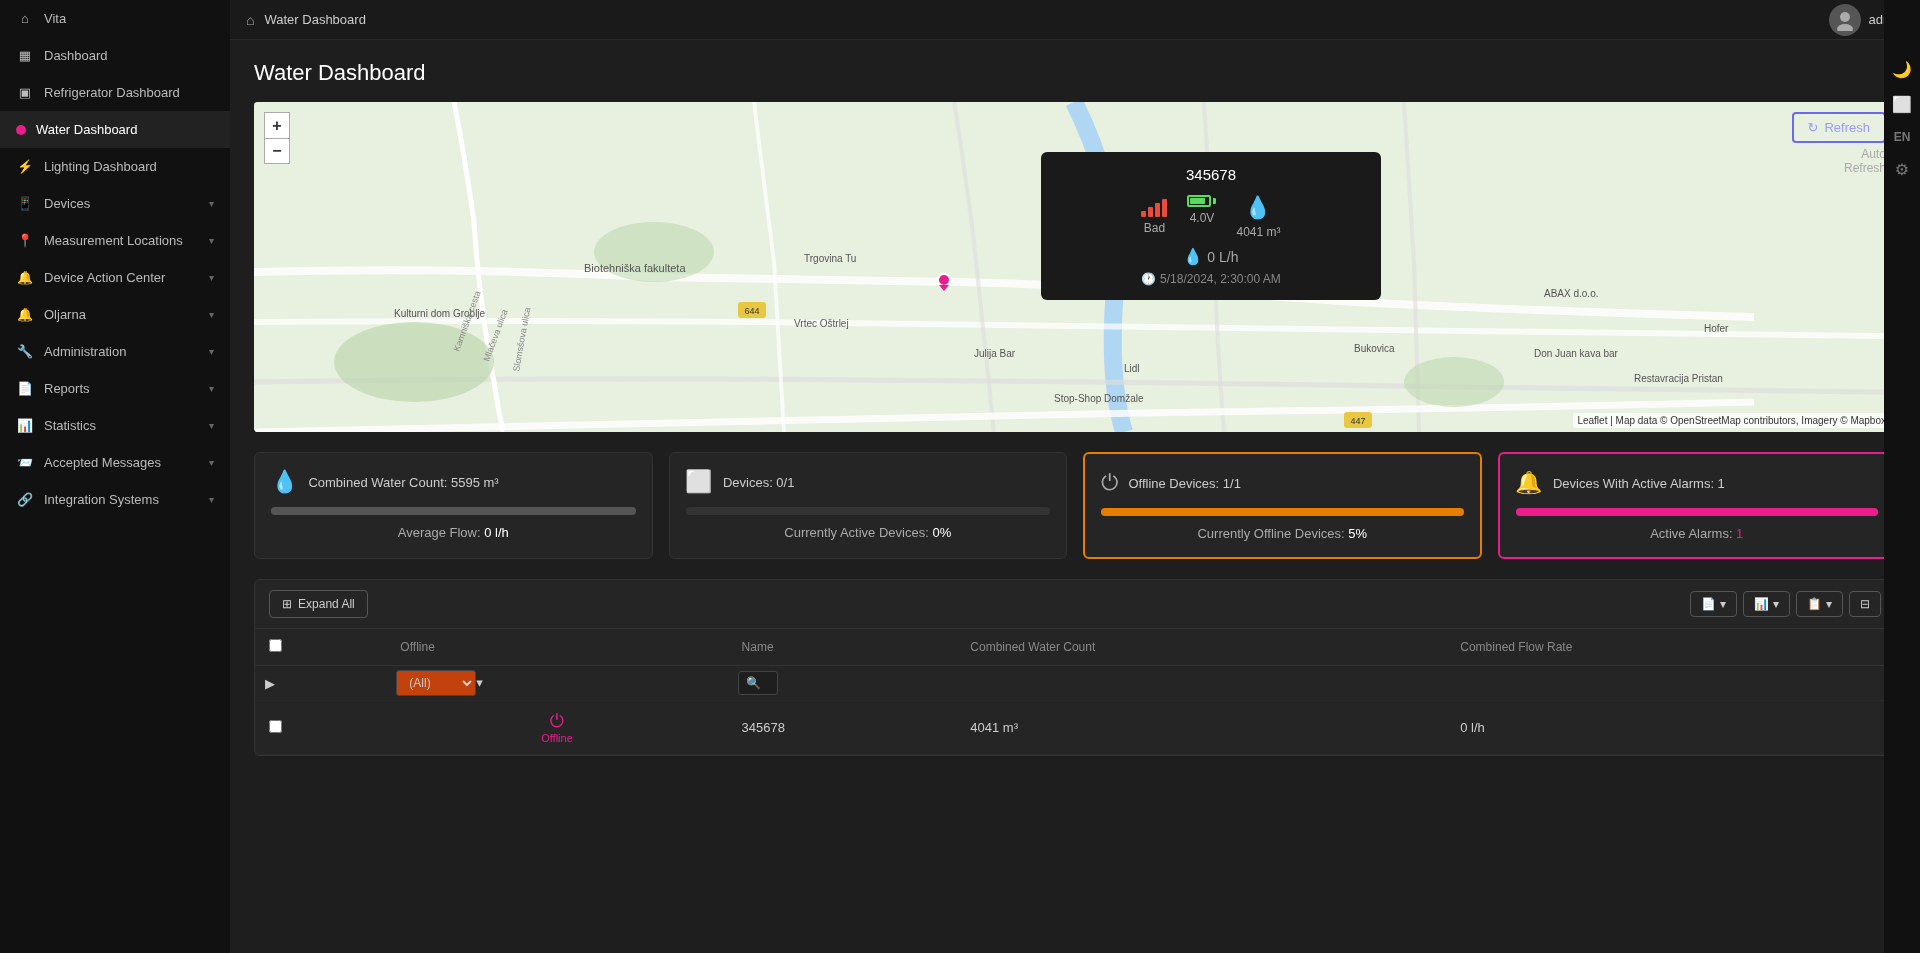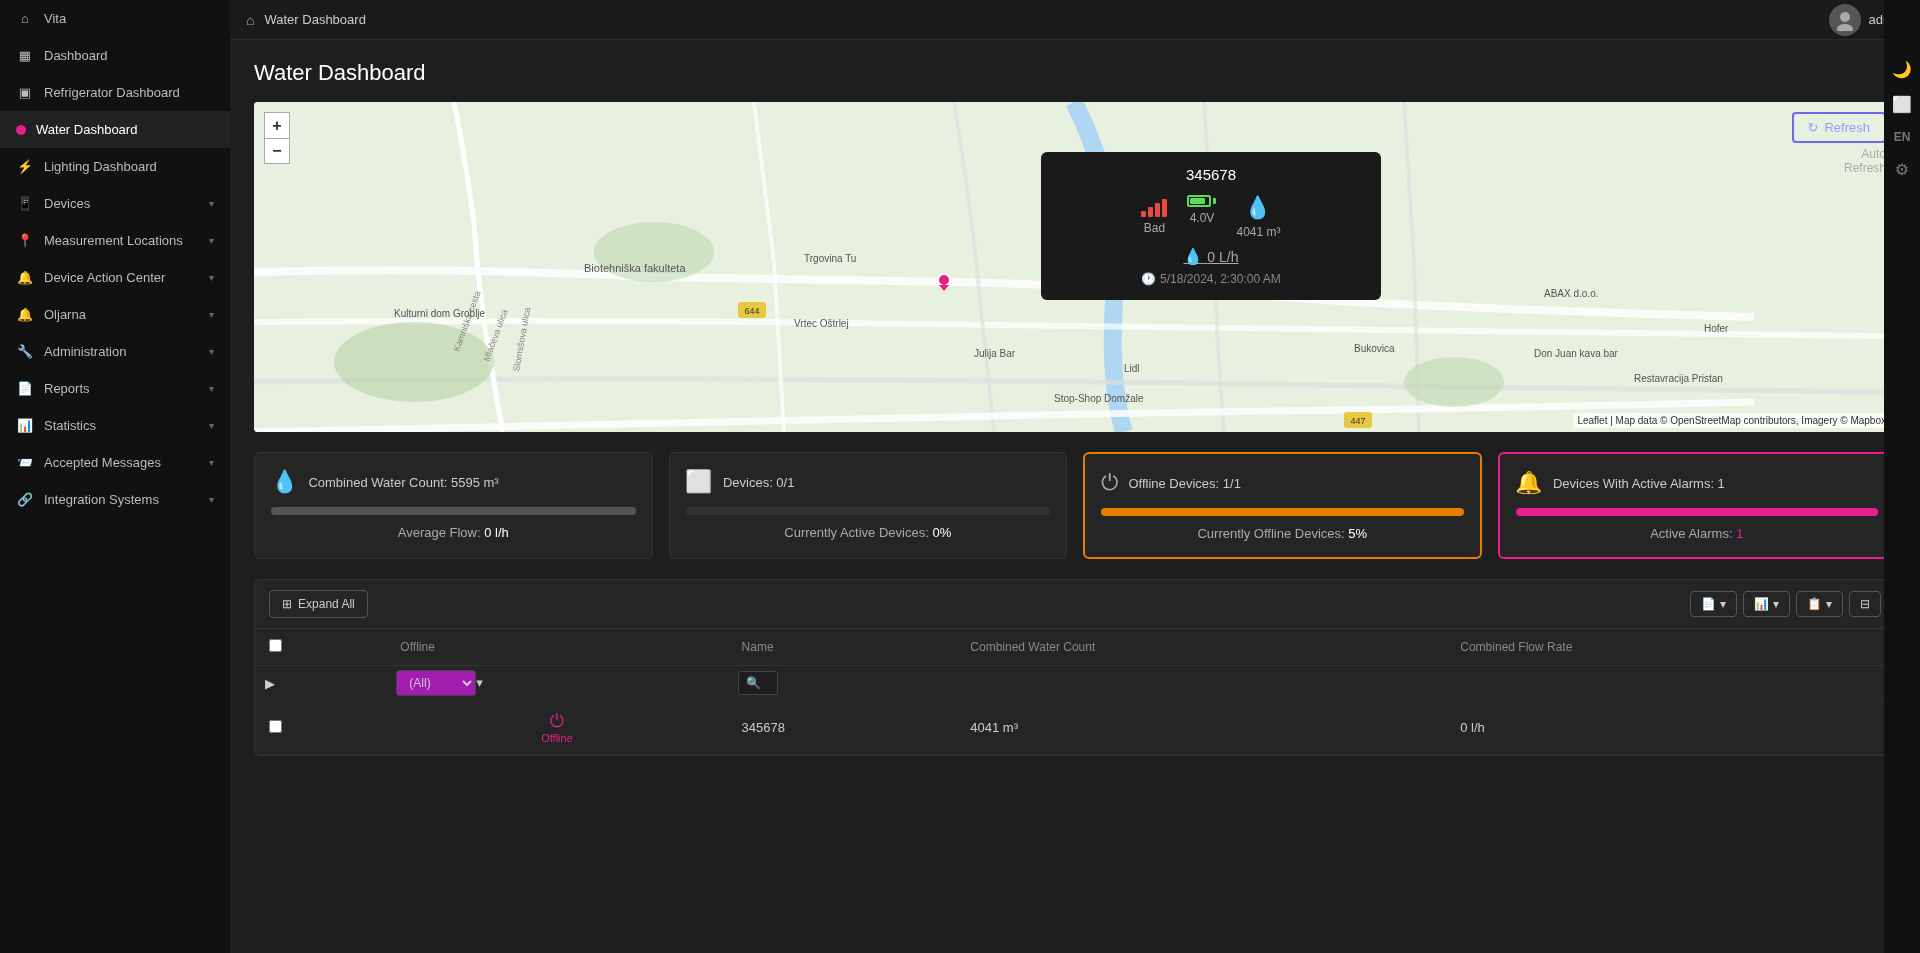--- a/index.html
+++ b/index.html
@@ -37,21 +37,21 @@
     #map-attribution { position: absolute; bottom: 4px; right: 6px; font-size: 10px; color: #333; background: rgba(255,255,255,0.7); padding: 2px 4px; border-radius: 2px; }
     #map-zoom { position: absolute; top: 10px; left: 10px; display: flex; flex-direction: column; }
     .zoom-btn { width: 26px; height: 26px; background: #fff; border: 1px solid #aaa; cursor: pointer; font-size: 16px; font-weight: bold; color: #333; display: flex; align-items: center; justify-content: center; line-height: 1; }
     .zoom-btn:first-child { border-bottom: none; }
 
     
     #map-popup { position: absolute; top: 50px; left: 50%; transform: translateX(-10%); background: #1a1a1a; border-radius: 6px; padding: 14px 20px; min-width: 340px; z-index: 10; color: #ccc; }
     #popup-title { text-align: center; font-size: 15px; color: #fff; margin-bottom: 12px; }
     #popup-metrics { display: flex; gap: 20px; align-items: flex-start; justify-content: center; margin-bottom: 8px; }
     .popup-metric { display: flex; flex-direction: column; align-items: center; gap: 4px; font-size: 12px; color: #aaa; }
-    #popup-flow { text-align: center; font-size: 14px; color: #aaa; margin-bottom: 6px; text-decoration: underline; }
+    #popup-flow { text-align: center; font-size: 14px; color: #aaa; margin-bottom: 6px; }
     #popup-time { text-align: center; font-size: 12px; color: #888; display: flex; align-items: center; justify-content: center; gap: 4px; }
 
     
     #refresh-area { position: absolute; top: 10px; right: 10px; display: flex; flex-direction: column; align-items: flex-end; gap: 4px; }
     #refresh-btn { background: transparent; border: 2px solid #6a6af0; color: #9a9aff; padding: 6px 14px; border-radius: 4px; cursor: pointer; font-size: 13px; display: flex; align-items: center; gap: 6px; }
     #auto-refresh-label { color: #aaa; font-size: 12px; text-align: right; }
 
     
     #stats-row { display: grid; grid-template-columns: 1fr 1fr 1fr 1fr; gap: 16px; margin-bottom: 20px; }
     .stat-card { background: #252525; border-radius: 6px; padding: 16px; border: 1px solid #333; }
@@ -70,21 +70,21 @@
     #table-toolbar { padding: 10px 14px; display: flex; align-items: center; gap: 10px; border-bottom: 1px solid #333; }
     #expand-all-btn { background: transparent; border: 1px solid #555; color: #ccc; padding: 6px 12px; border-radius: 4px; cursor: pointer; font-size: 12px; display: flex; align-items: center; gap: 6px; }
     #table-actions { margin-left: auto; display: flex; gap: 6px; }
     .table-action-btn { background: transparent; border: 1px solid #555; color: #ccc; padding: 5px 10px; border-radius: 4px; cursor: pointer; font-size: 12px; display: flex; align-items: center; gap: 4px; }
     table { width: 100%; border-collapse: collapse; }
     thead tr { border-bottom: 1px solid #333; }
     th { padding: 10px 14px; text-align: left; color: #888; font-weight: 500; font-size: 12px; }
     tbody tr { border-bottom: 1px solid #2a2a2a; }
     td { padding: 10px 14px; font-size: 13px; color: #ccc; }
     .filter-row td { padding: 4px 10px; }
-    .filter-select { background: #a21caf; border: 1px solid #444; color: #ccc; padding: 4px 8px; border-radius: 3px; font-size: 12px; width: 80px; }
+    .filter-select { background: #c2410c; border: 1px solid #444; color: #ccc; padding: 4px 8px; border-radius: 3px; font-size: 12px; width: 80px; }
     .filter-search { background: #1e1e1e; border: 1px solid #444; color: #ccc; padding: 4px 8px; border-radius: 3px; font-size: 12px; width: 40px; }
     .offline-icon { color: #e91e8c; font-size: 18px; }
     .offline-label { font-size: 11px; color: #e91e8c; display: block; text-align: center; }
 
     
     #right-edge { position: fixed; right: 0; top: 0; width: 36px; height: 953px; background: #111; display: flex; flex-direction: column; align-items: center; padding: 60px 0 10px; gap: 16px; z-index: 100; }
     .edge-icon { color: #777; font-size: 16px; cursor: pointer; }
 
     
     .map-marker { position: absolute; width: 14px; height: 14px; border-radius: 50%; background: #e91e8c; border: 2px solid #fff; top: 54%; left: 42%; transform: translate(-50%, -50%); z-index: 5; cursor: pointer; }

